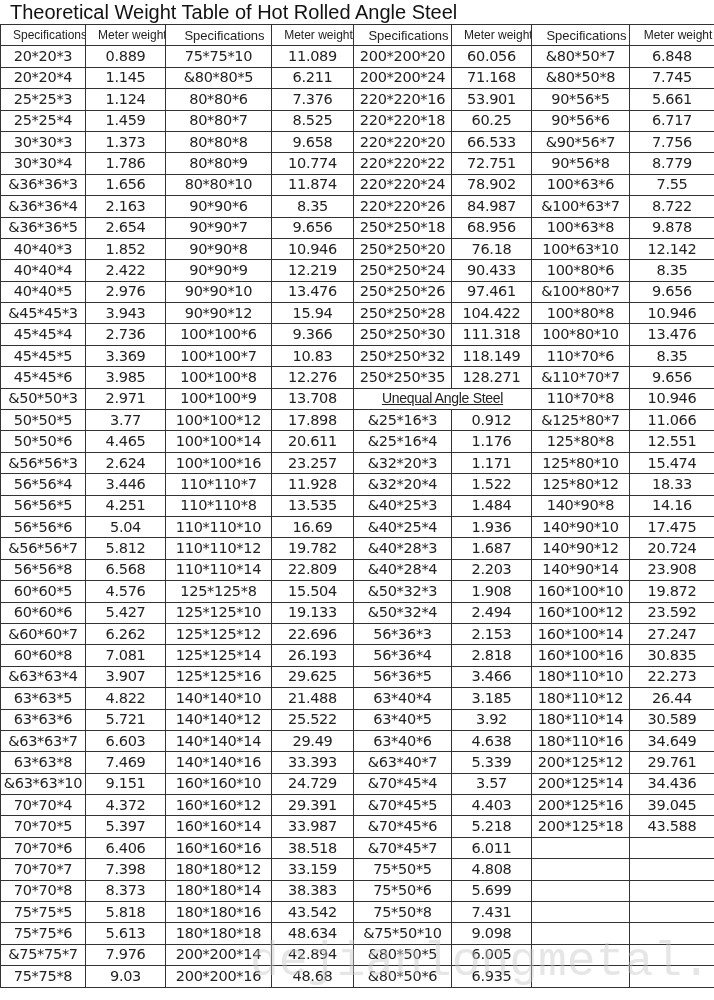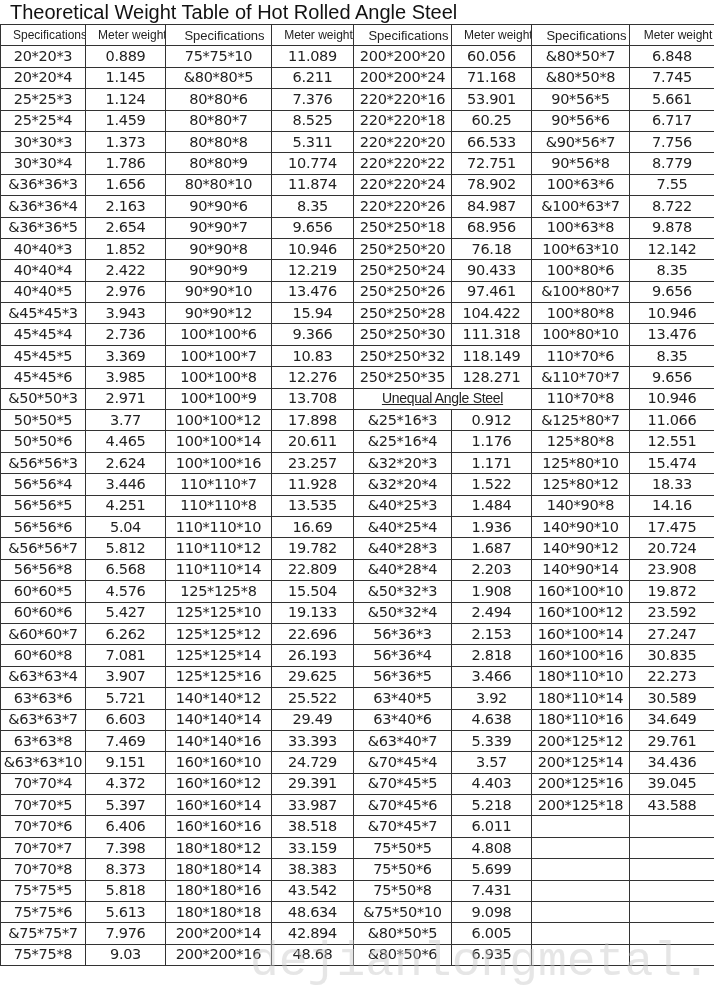--- a/index.html
+++ b/index.html
@@ -85,21 +85,21 @@
         <td>8.525</td>
         <td>220*220*18</td>
         <td>60.25</td>
         <td>90*56*6</td>
         <td>6.717</td>
       </tr>
       <tr>
         <td>30*30*3</td>
         <td>1.373</td>
         <td>80*80*8</td>
-        <td>5.311</td>
+        <td>9.658</td>
         <td>220*220*20</td>
         <td>66.533</td>
         <td>&amp;90*56*7</td>
         <td>7.756</td>
       </tr>
       <tr>
         <td>30*30*4</td>
         <td>1.786</td>
         <td>80*80*9</td>
         <td>10.774</td>
@@ -341,20 +341,30 @@
         <td>&amp;63*63*4</td>
         <td>3.907</td>
         <td>125*125*16</td>
         <td>29.625</td>
         <td>56*36*5</td>
         <td>3.466</td>
         <td>180*110*10</td>
         <td>22.273</td>
       </tr>
       <tr>
+        <td>63*63*5</td>
+        <td>4.822</td>
+        <td>140*140*10</td>
+        <td>21.488</td>
+        <td>63*40*4</td>
+        <td>3.185</td>
+        <td>180*110*12</td>
+        <td>26.44</td>
+      </tr>
+      <tr>
         <td>63*63*6</td>
         <td>5.721</td>
         <td>140*140*12</td>
         <td>25.522</td>
         <td>63*40*5</td>
         <td>3.92</td>
         <td>180*110*14</td>
         <td>30.589</td>
       </tr>
       <tr>

